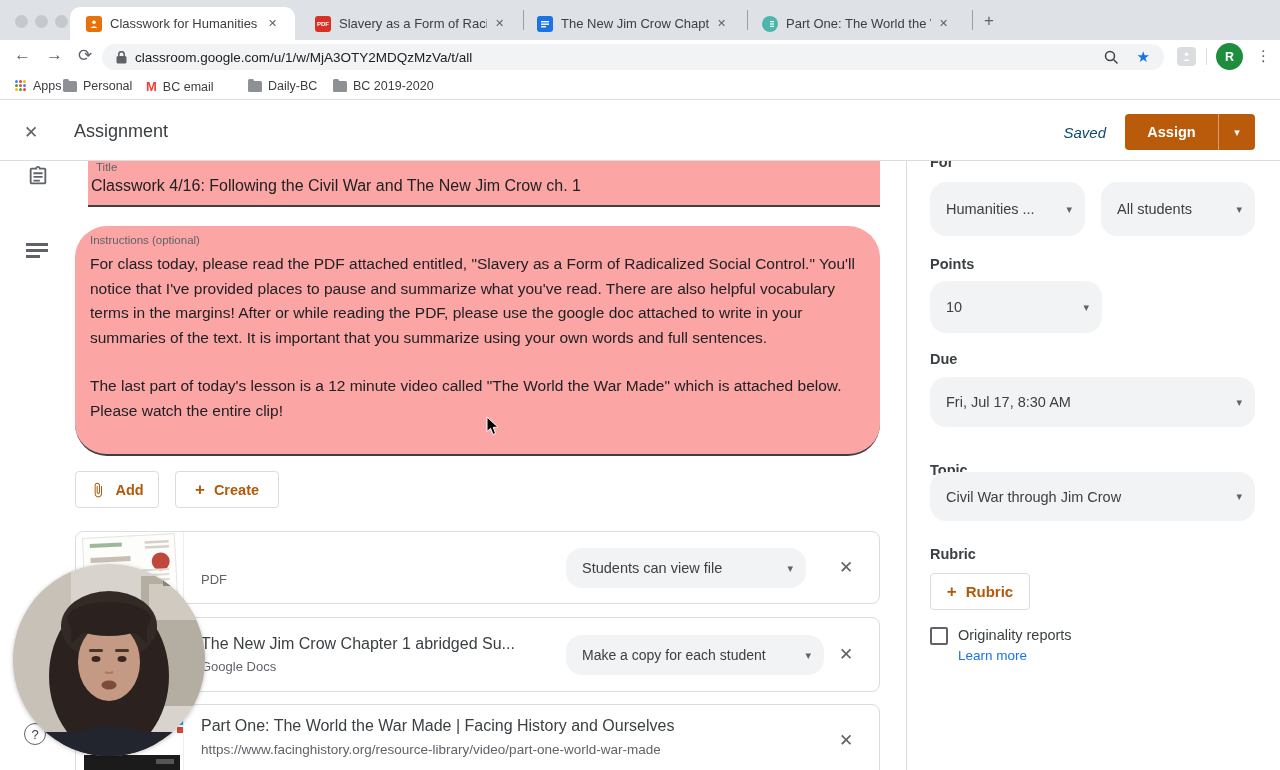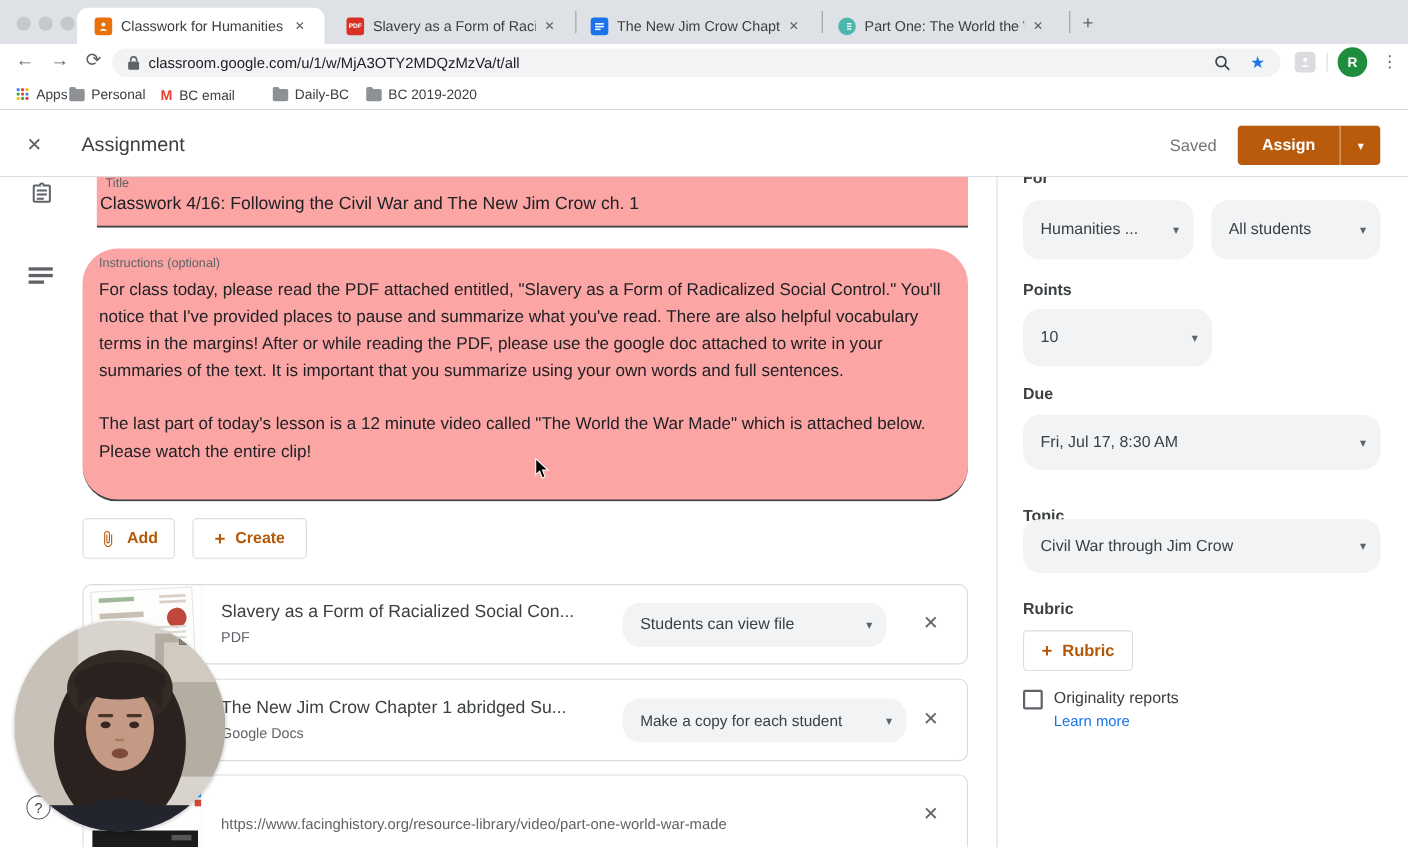--- a/index.html
+++ b/index.html
@@ -34,21 +34,21 @@
   .bm { top:6px; display:flex; align-items:center; gap:6px; }
   .folder { width:14px; height:11px; background:#8d9196; border-radius:1.5px; position:relative; flex:none; }
   .folder:before { content:""; position:absolute; top:-2px; left:0; width:6px; height:3px; background:#8d9196; border-radius:1.5px 1.5px 0 0; }
   .appsgrid { width:12px; height:12px; display:grid; grid-template-columns:repeat(3,4px); grid-template-rows:repeat(3,4px); flex:none; }
   .appsgrid i { width:3px; height:3px; border-radius:50%; }
   .gmail-m { color:#EA4335; font-weight:bold; font-size:13px; }
 
   
   .hdr-x { left:24px; top:122px; font-size:17px; color:#5F6368; }
   .hdr-title { left:74px; top:121px; font-size:18px; color:#3C4043; }
-  .saved { right:174px; top:124px; font-size:15px; color:#737373; }
+  .saved { right:174px; top:124px; font-size:15px; font-style:italic; color:#0c4a6e; }
   .assign-btn { left:1125px; top:114px; height:36px; display:flex; border-radius:4px; overflow:hidden; }
   .assign-main { width:93px; background:#BA5B0C; color:#fff; font-size:14.5px; font-weight:bold; display:flex; align-items:center; justify-content:center; }
   .assign-arrow { width:37px; background:#BA5B0C; border-left:1px solid rgba(255,255,255,.4); color:#fff; font-size:11px; display:flex; align-items:center; justify-content:center; }
   .hdr-divider { left:0; top:160px; width:1280px; height:1px; background:#DADCE0; }
 
   
   .content { left:0; top:161px; width:1280px; height:609px; overflow:hidden; background:#fff; }
   .side-divider { left:906px; top:0; width:1px; height:609px; background:#DADCE0; }
 
   .field { background:#fca5a5; border-bottom:2px solid #3C4043; border-radius:4px 4px 0 0; }
@@ -251,21 +251,20 @@
           <rect x="70" y="15" width="24" height="2.5" fill="#d8d0c8"></rect>
           <rect x="15" y="24" width="40" height="5" fill="#c9beb2"></rect>
           <circle cx="85" cy="31" r="9" fill="#c0473c"></circle>
           <rect x="15" y="38" width="78" height="2" fill="#dddcd8"></rect>
           <rect x="15" y="43" width="78" height="2" fill="#dddcd8"></rect>
           <rect x="15" y="48" width="78" height="2" fill="#dddcd8"></rect>
           <rect x="15" y="53" width="60" height="2" fill="#dddcd8"></rect>
         </g>
       </svg>
     </div>
-    <div class="card-title" style="top:16px">Slavery as a Form of Racialized Social Con...</div>
     <div class="card-sub" style="top:40px">PDF</div>
     <div class="dd" style="left:490px;top:16px;width:240px;height:40px;font-size:14.5px">
       <span class="dd-text">Students can view file</span>
       <span class="caret">▾</span>
     </div>
     <span class="card-x" style="top:25px">✕</span>
   </div>
 
   <div class="abs card" style="top:456px;height:75px">
     <div class="thumb">
@@ -291,20 +290,21 @@
     <div class="thumb">
       <svg width="108" height="74" viewBox="0 0 108 74">
         <rect width="108" height="74" fill="#ffffff"></rect>
         <rect x="101" y="6" width="6" height="6" fill="#3b5998"></rect>
         <rect x="101" y="14" width="6" height="6" fill="#1da1f2"></rect>
         <rect x="101" y="22" width="6" height="6" fill="#d34836"></rect>
         <rect x="8" y="50" width="96" height="18" fill="#1b1b1b"></rect>
         <rect x="80" y="54" width="18" height="5" fill="#555"></rect>
       </svg>
     </div>
+    <div class="card-title" style="top:12px">Part One: The World the War Made | Facing History and Ourselves</div>
     <div class="card-sub" style="top:37px;font-size:13.5px">https://www.facinghistory.org/resource-library/video/part-one-world-war-made</div>
     <span class="card-x" style="top:25px">✕</span>
   </div>
 
   <div class="side-divider abs"></div>
 
   <div class="abs sb-label" style="top:-7px">For</div>
 
   <div class="abs dd sb-dd" style="left:930px;top:21px;width:155px;height:54px">
     <span class="dd-text">Humanities ...</span>

